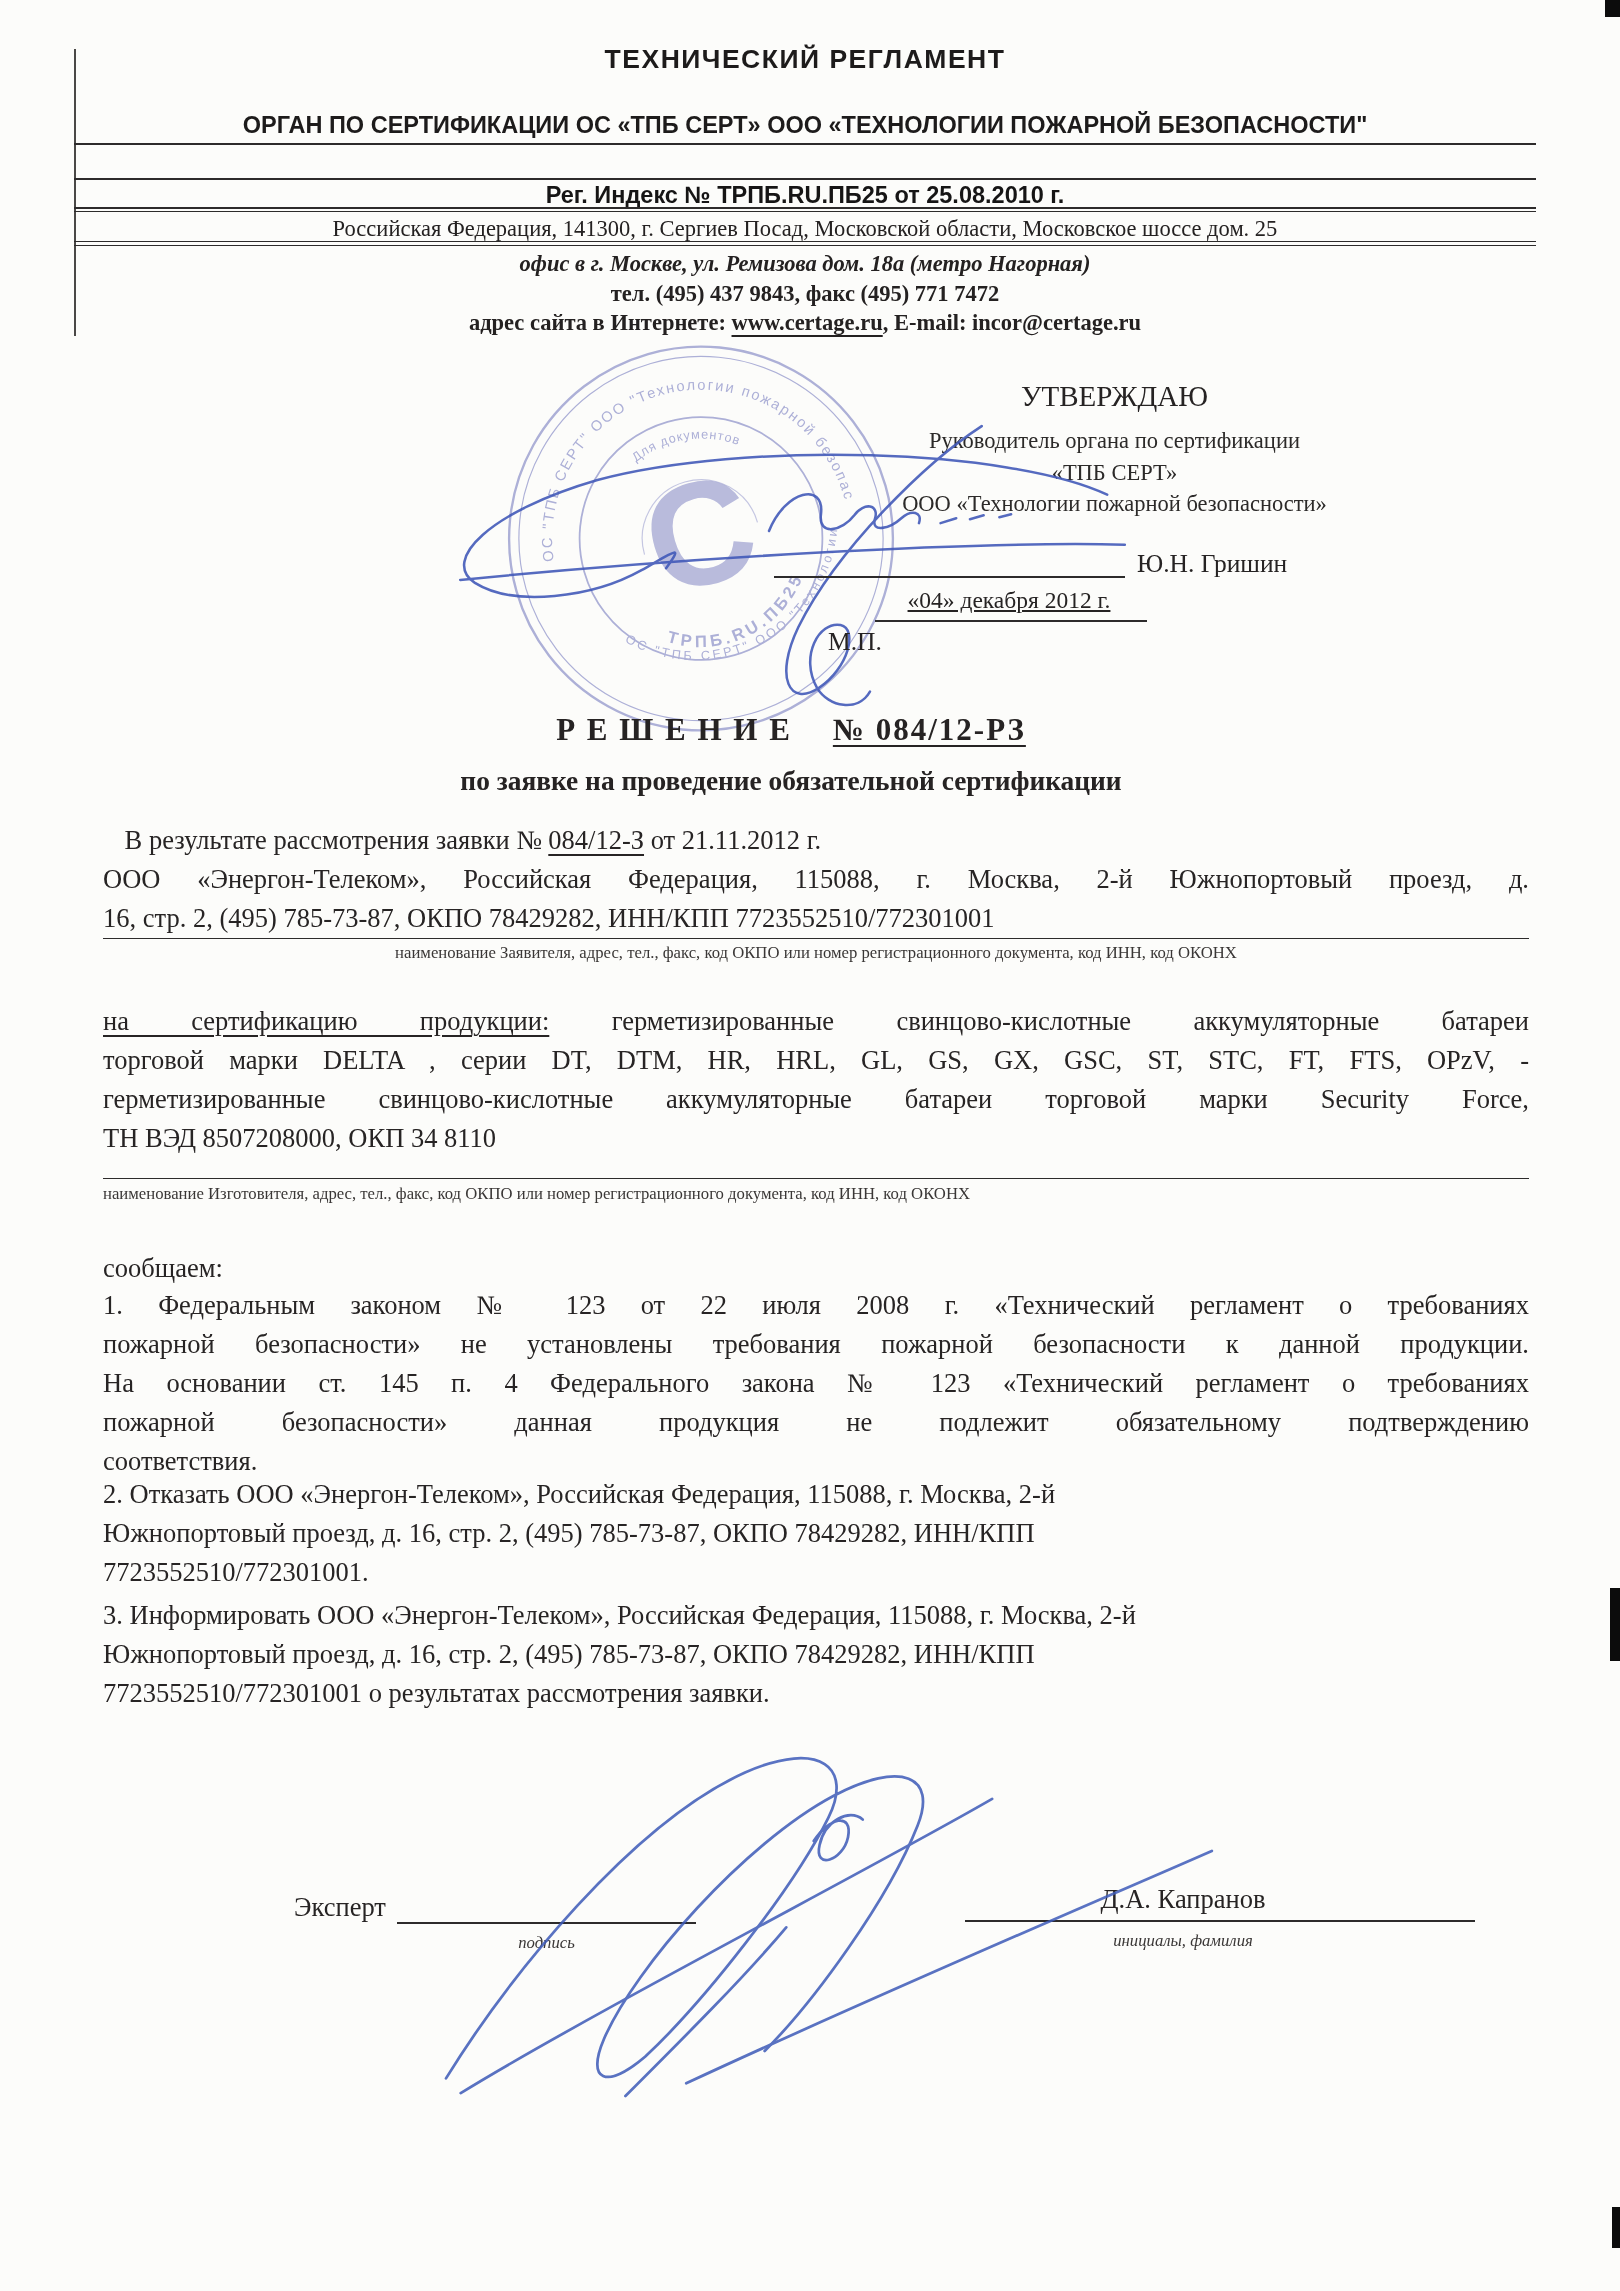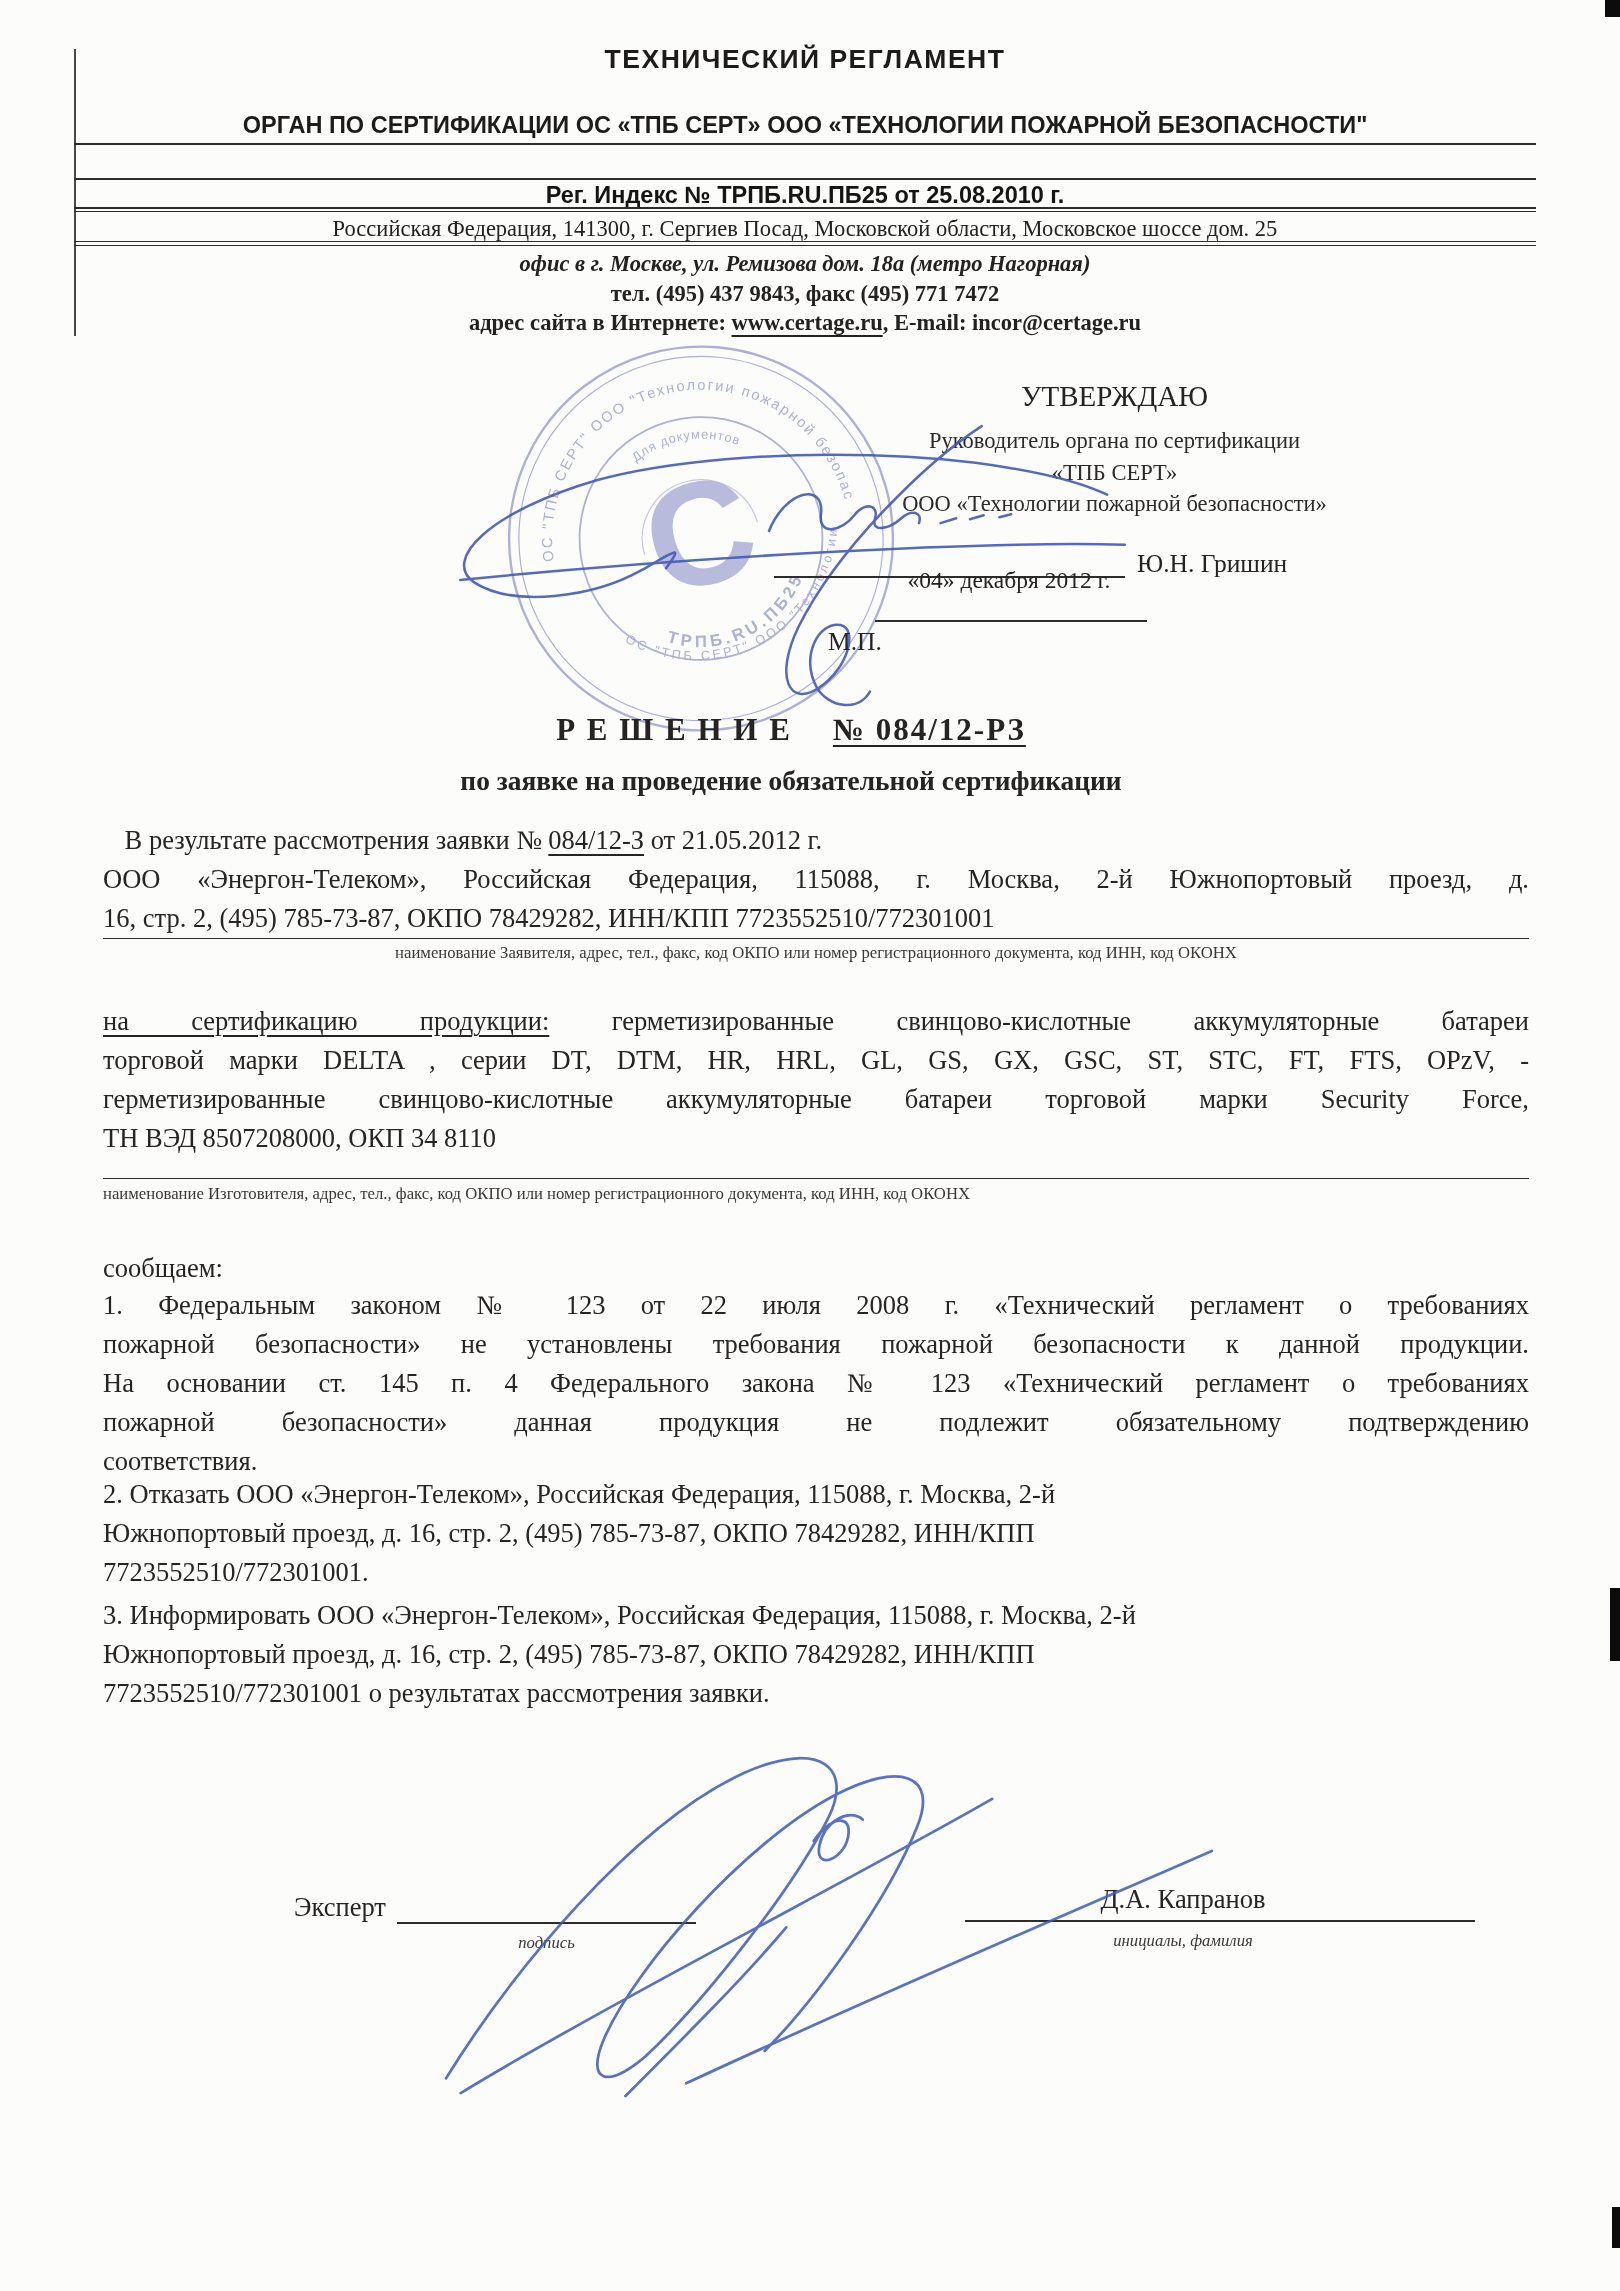--- a/index.html
+++ b/index.html
@@ -97,32 +97,32 @@
       <path d="M 700 75 C 600 28 330 20 180 60 C 70 92 20 142 55 165 C 95 190 175 180 225 152 C 260 132 268 125 250 150"></path>
       <path d="M 40 162 C 260 140 560 122 718 126"></path>
       <path d="M 355 112 C 372 70 412 62 408 95 C 405 118 430 112 442 96 C 452 82 468 85 463 100 C 459 114 478 110 490 99 C 500 90 512 92 508 104"></path>
       <path d="M 530 104 l 16 -5 M 560 100 l 14 -4 M 590 98 l 12 -3"></path>
       <path d="M 572 5 C 515 42 425 130 385 210 C 360 262 376 292 406 272 C 436 252 446 212 428 208 C 406 204 386 240 404 272 C 416 292 446 297 458 276"></path>
     </g>
   </svg>
 
   <div class="hr" style="left:774px;top:576px;width:351px;"></div>
   <div class="abs" style="left:1137px;top:549px;font-size:25.5px;">Ю.Н. Гришин</div>
-  <div class="abs center" style="left:872px;top:567px;width:274px;font-size:23.5px;">«04» декабря 2012 г.</div>
+  <div class="abs center" style="left:872px;top:587px;width:274px;font-size:23.5px;text-decoration:underline;">«04» декабря 2012 г.</div>
   <div class="hr" style="left:875px;top:620px;width:272px;"></div>
   <div class="abs" style="left:828px;top:627px;font-size:25.5px;">М.П.</div>
 
   <div class="abs center" style="left:78px;top:712px;width:1426px;">
     <span class="title-word">Р Е Ш Е Н И Е</span><span class="title-word u" style="margin-left:41px;">№ 084/12-РЗ</span>
   </div>
   <div class="abs center subtitle" style="left:78px;top:766px;width:1426px;">по заявке на проведение обязательной сертификации</div>
 
   <div class="blk" style="top:821px;">
     <div class="ln" style="text-indent:21.6px;">
-      <span>В результате рассмотрения заявки № </span><span class="u">084/12-З</span><span> от 21.05.2012 г.</span>
+      <span>В результате рассмотрения заявки № </span><span class="u">084/12-З</span><span> от 21.11.2012 г.</span>
     </div>
     <div class="ln just">ООО «Энергон-Телеком», Российская Федерация, 115088, г. Москва, 2-й Южнопортовый проезд, д.</div>
     <div class="ln">16, стр. 2, (495) 785-73-87, ОКПО 78429282, ИНН/КПП 7723552510/772301001</div>
   </div>
   <div class="hr thin" style="left:103px;top:938px;width:1426px;"></div>
   <div class="abs center caption" style="left:103px;top:943px;width:1426px;">наименование Заявителя, адрес, тел., факс, код ОКПО или номер регистрационного документа, код ИНН, код ОКОНХ</div>
 
   <div class="blk" style="top:1002px;">
     <div class="ln just">
       <span class="u">на сертификацию продукции:</span><span> герметизированные свинцово-кислотные аккумуляторные батареи</span>

